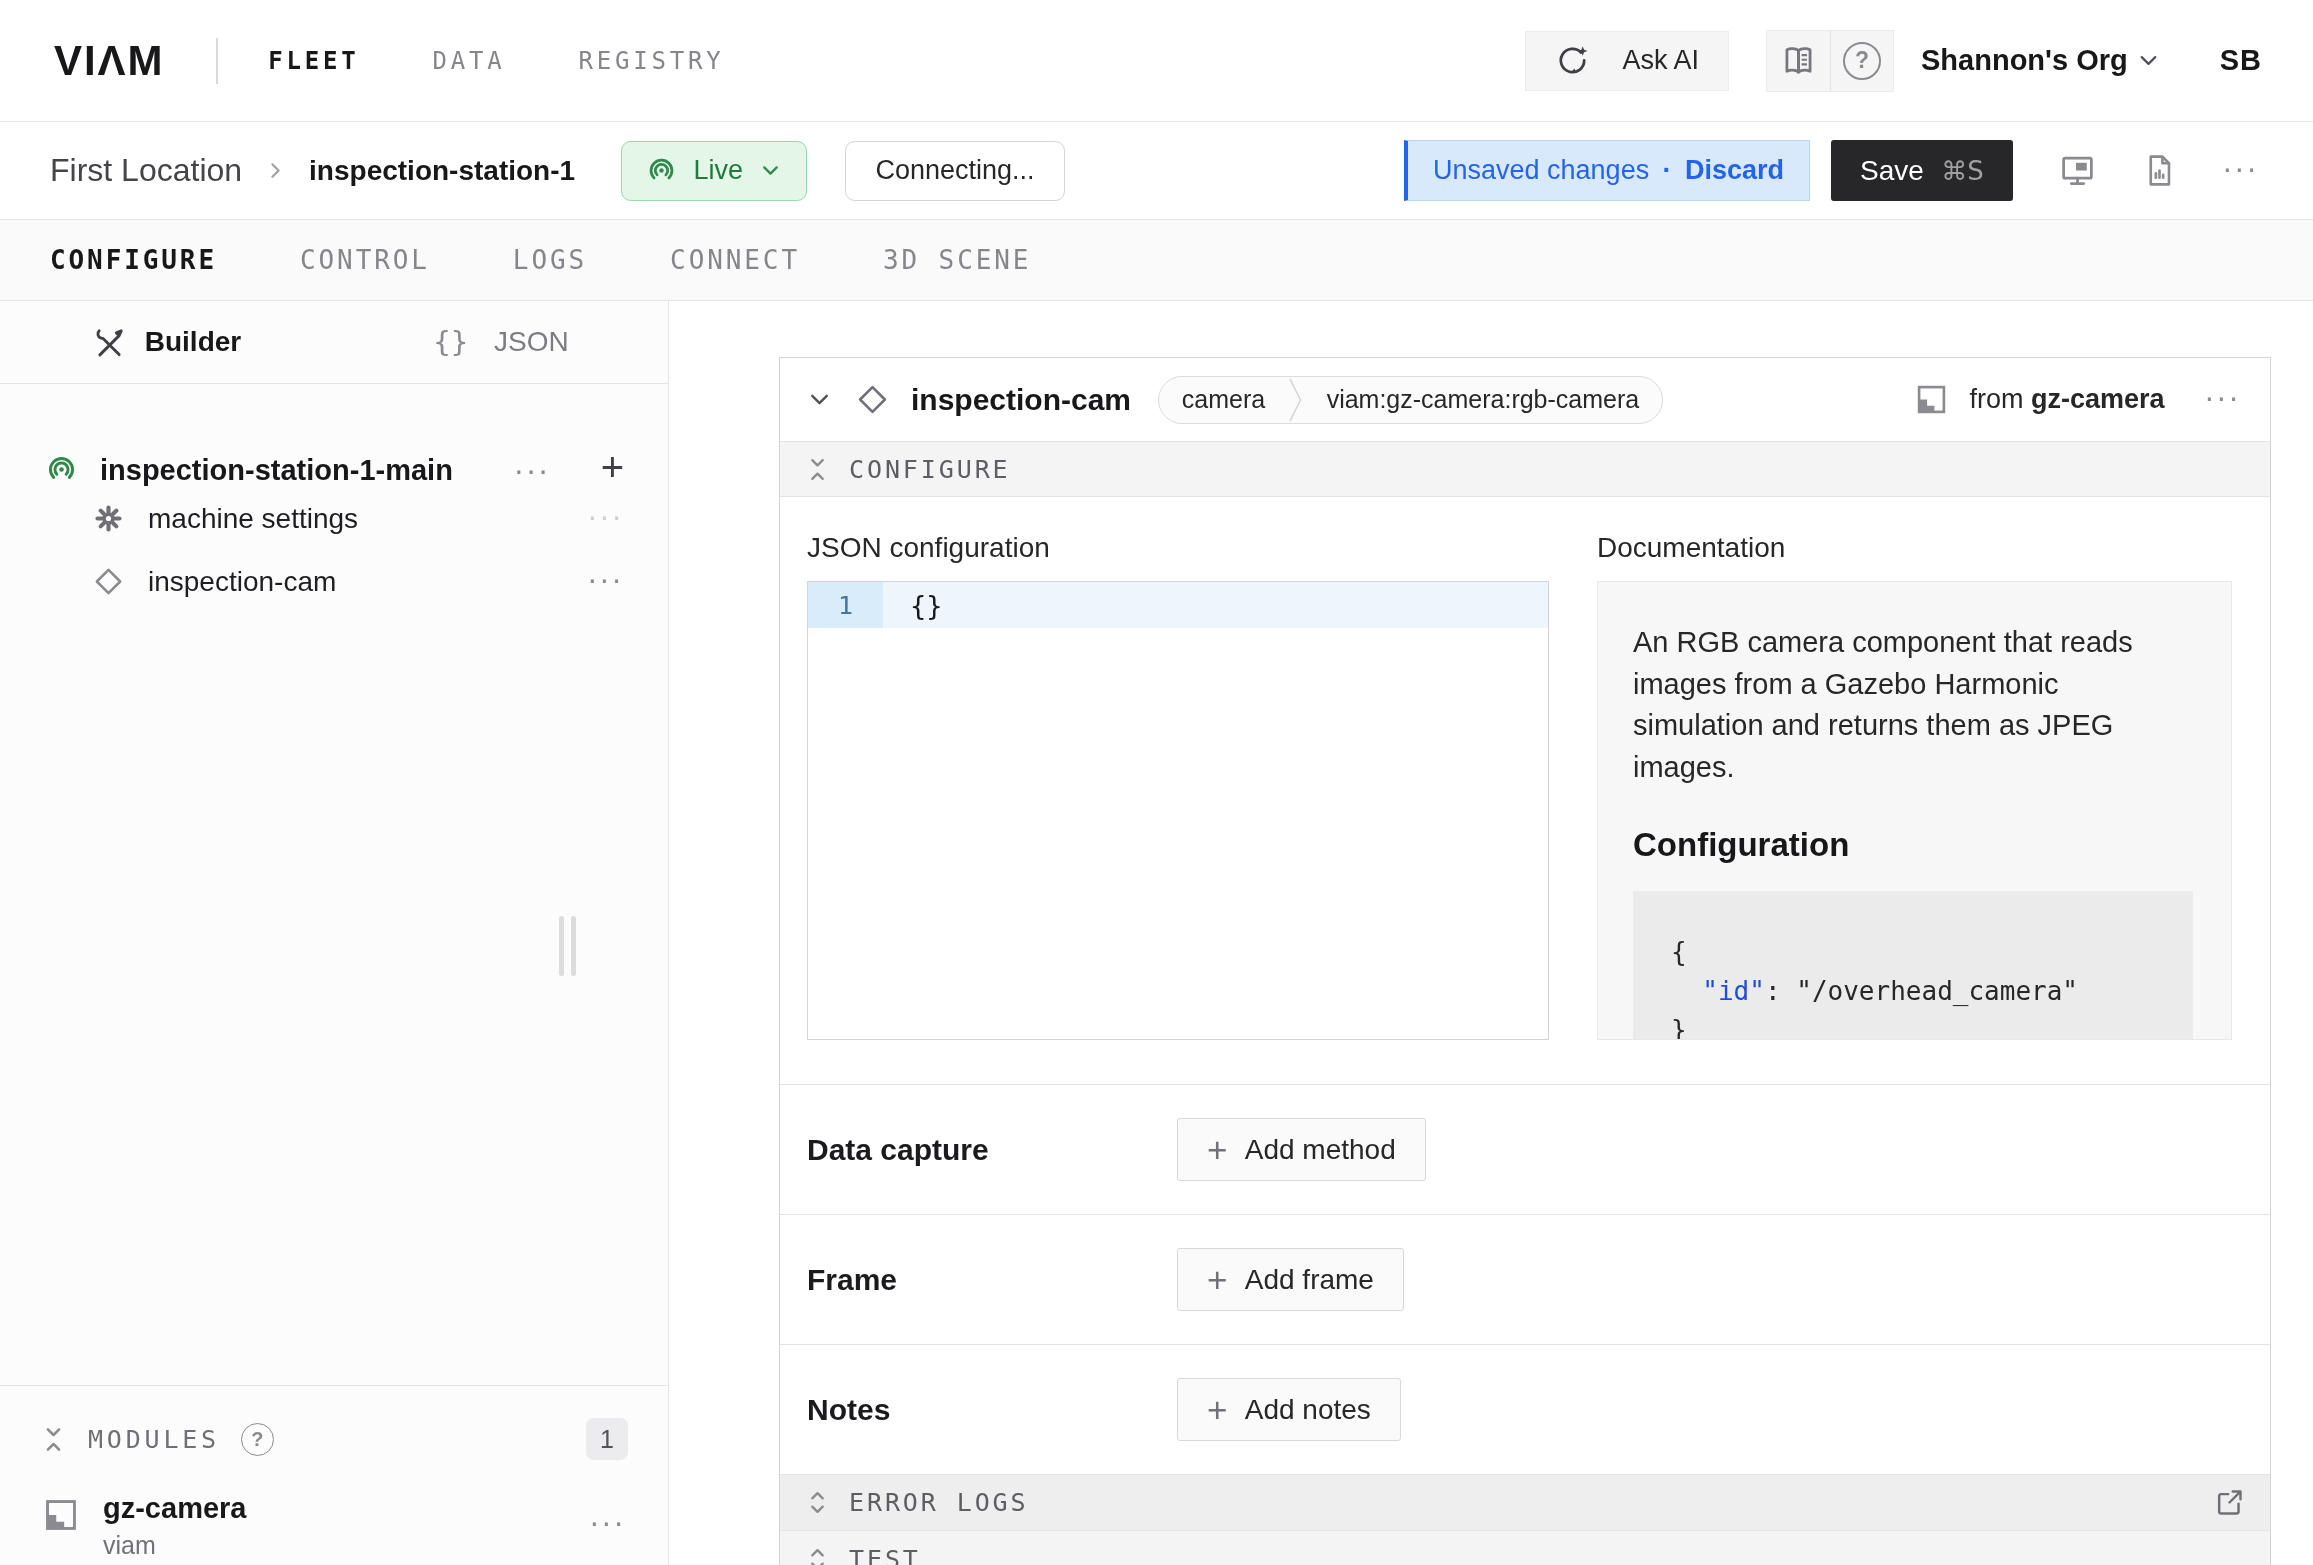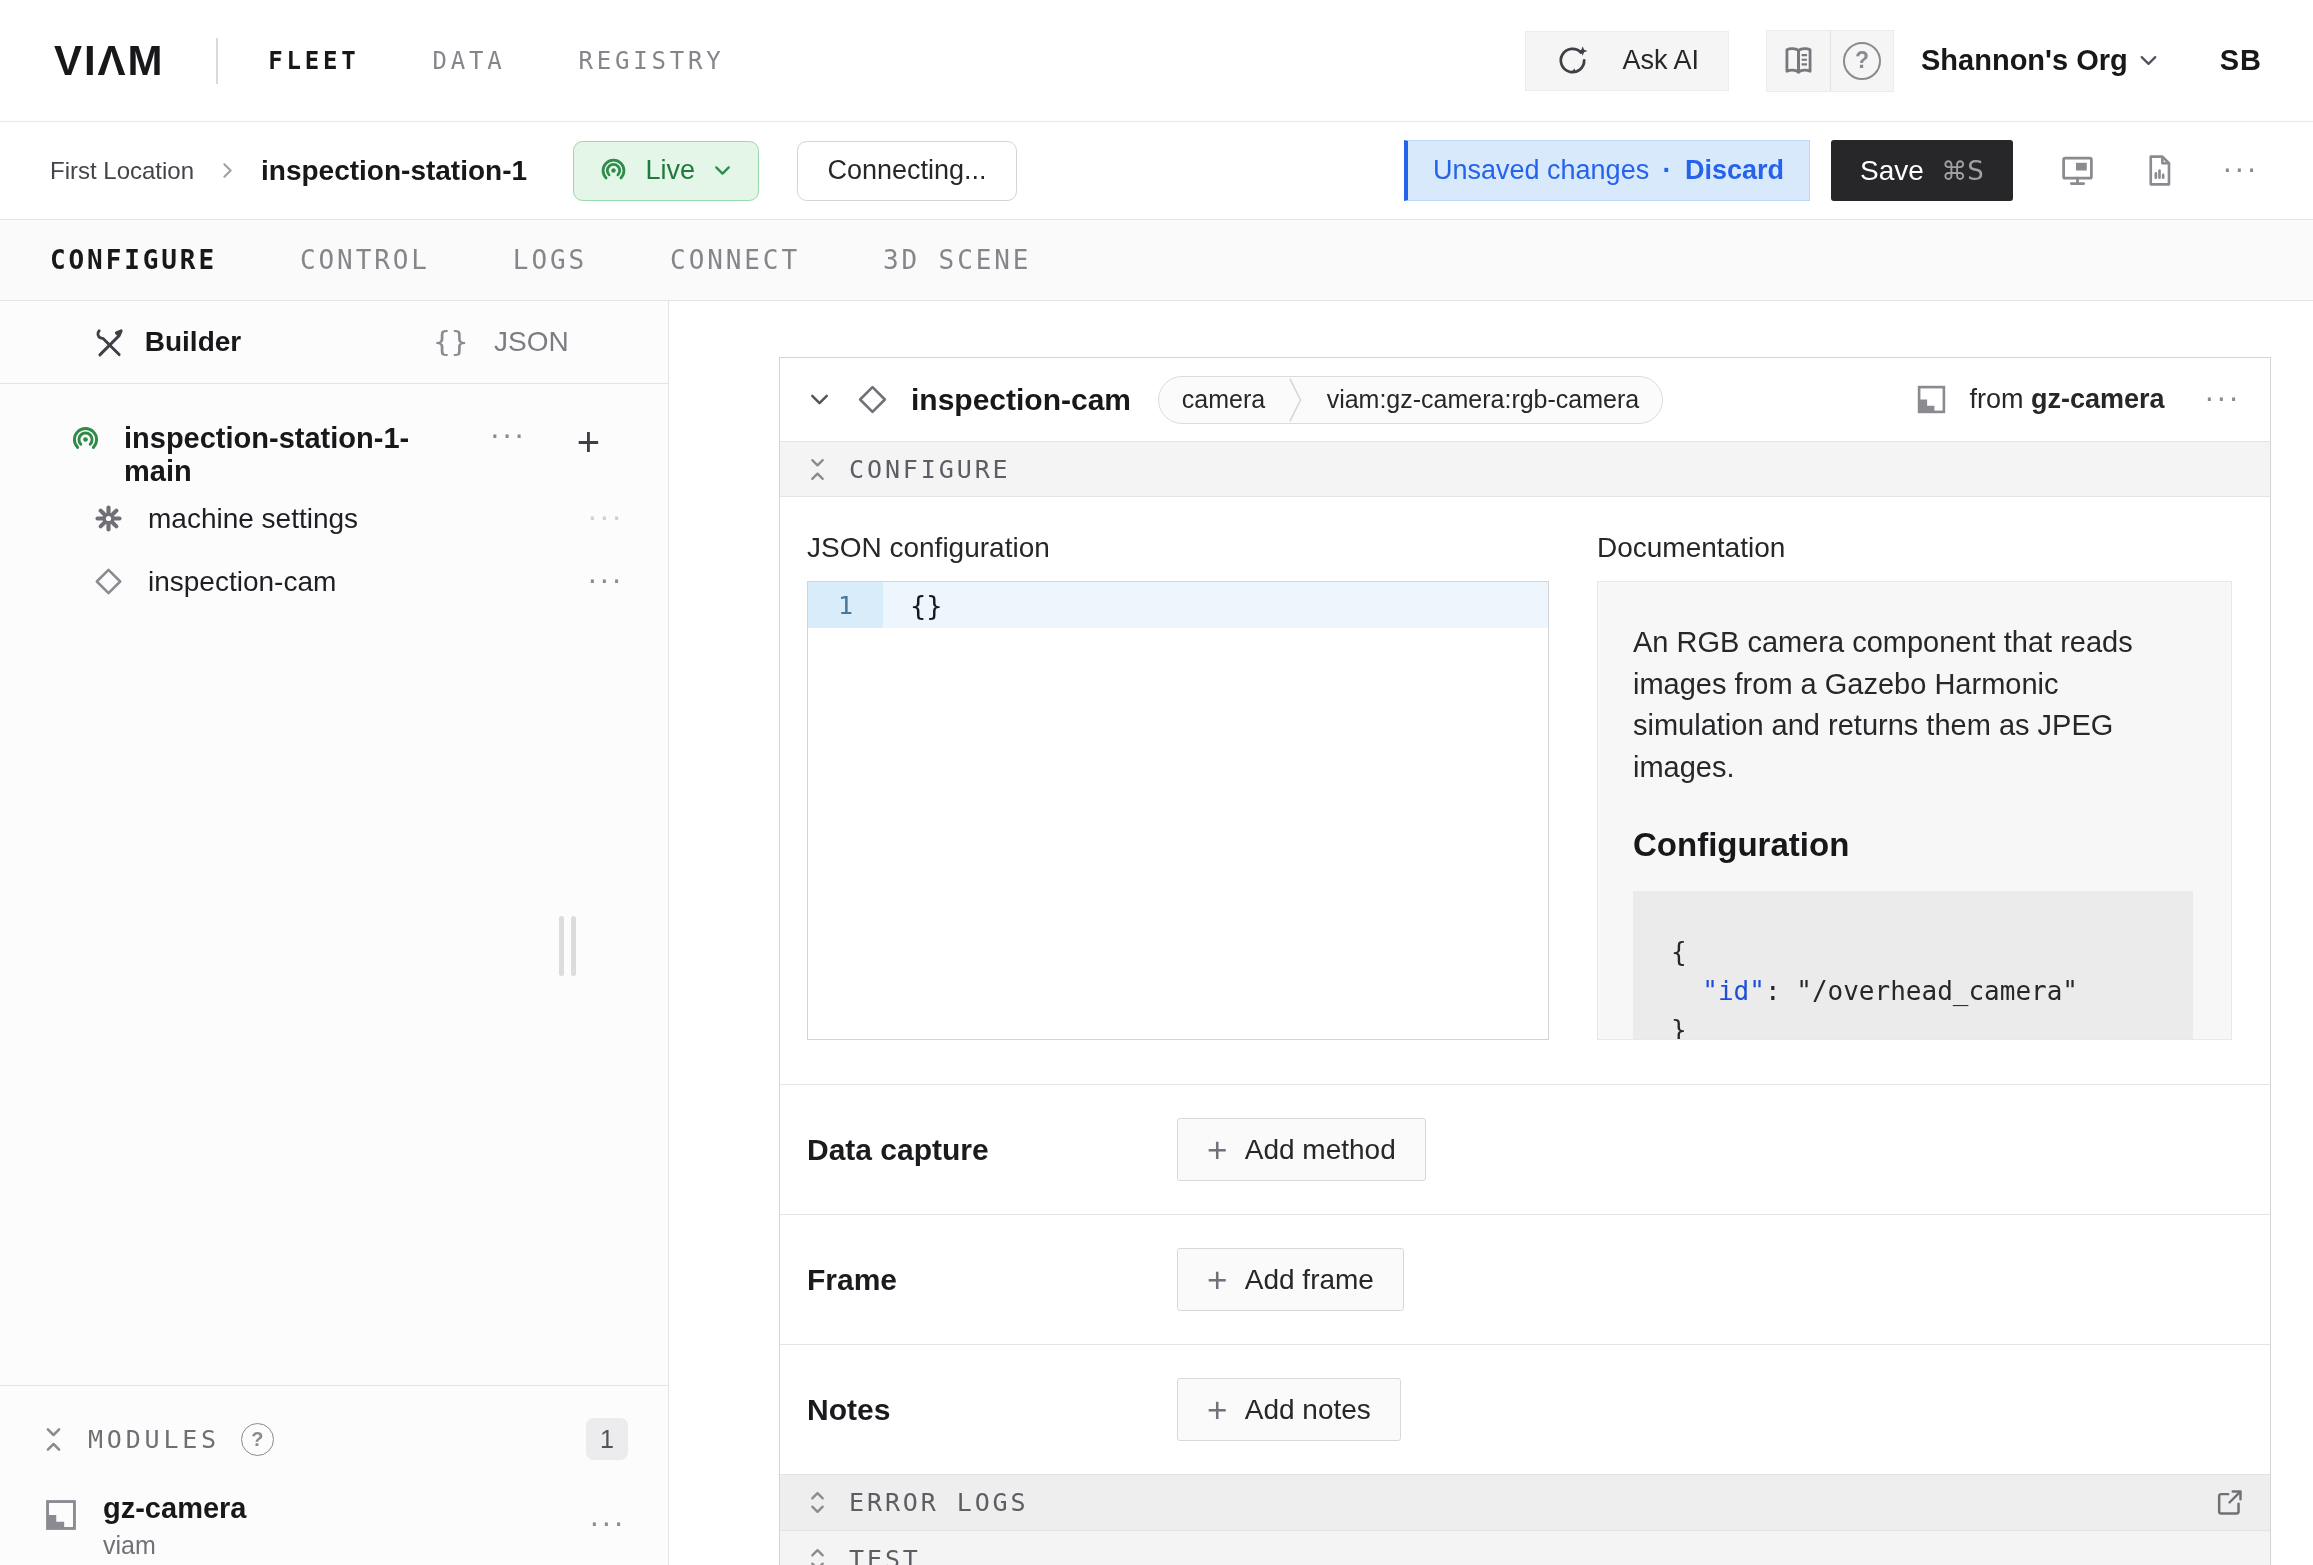--- a/index.html
+++ b/index.html
@@ -20,21 +20,21 @@
   .ask-ai-btn { display:flex; align-items:center; gap:32px; height:60px; padding:0 29px; background:#f5f5f6; border:1px solid #ececee; font-size:27px; color:#27272a; cursor:pointer; }
   .icon-group { display:flex; margin-left:37px; background:#f5f5f6; border:1px solid #ececee; }
   .icon-cell { width:63px; height:60px; display:flex; align-items:center; justify-content:center; cursor:pointer; }
   .icon-cell + .icon-cell { border-left:1px solid #e2e2e5; }
   .org-switcher { display:flex; align-items:center; gap:7px; margin-left:27px; cursor:pointer; }
   .org-name { font-size:29px; font-weight:700; }
   .avatar { margin-left:58px; font-size:29px; font-weight:700; letter-spacing:1px; cursor:pointer; }
 
   
   .machine-bar { height:98px; display:flex; align-items:center; padding:0 54px 0 50px; border-bottom:1px solid #e4e4e7; background:#fff; }
-  .crumb-location { font-size:24px; color:#44444a; cursor:pointer; }
+  .crumb-location { font-size:32px; color:#44444a; cursor:pointer; }
   .crumb-sep { margin:0 21px; color:#9f9fa4; }
   .crumb-machine { font-size:28px; font-weight:700; }
   .live-btn { margin-left:46px; display:flex; align-items:center; gap:15.4px; height:60px; padding:0 23px; background:#e3f6e8; border:1px solid #97d9ab; border-radius:9.6px; color:#20793e; font-size:27px; cursor:pointer; }
   .connecting-btn { margin-left:38px; height:60px; padding:0 29px; display:flex; align-items:center; background:#fff; border:1px solid #d4d4d8; border-radius:9.6px; font-size:27px; color:#27272a; cursor:pointer; }
   .unsaved-box { display:flex; align-items:center; height:61px; padding:0 25px; background:#d9e9fc; border:1px solid #bcd8f8; border-left:4.8px solid #2563eb; font-size:27px; color:#2563eb; }
   .unsaved-sep { margin:0 13.4px; font-weight:700; }
   .discard-link { font-weight:700; cursor:pointer; }
   .save-btn { margin-left:21px; height:61px; padding:0 29px; display:flex; align-items:center; gap:17.3px; background:#27272a; border:none; border-radius:2.9px; color:#fff; font-size:28px; cursor:pointer; }
   .save-shortcut { color:#9f9fa4; font-size:26px; font-family:"DejaVu Sans", sans-serif; }
   .bar-icon { margin-left:46px; cursor:pointer; }
@@ -48,21 +48,21 @@
   
   .body-row { display:flex; height:1288px; position:relative; }
 
   .sidebar { width:669px; background:#fcfcfc; border-right:1px solid #e4e4e7; display:flex; flex-direction:column; }
   .mode-row { height:83px; display:flex; border-bottom:1px solid #e4e4e7; }
   .mode-cell { flex:1; display:flex; align-items:center; justify-content:center; gap:19px; cursor:pointer; }
   .mode-builder { font-size:28px; font-weight:700; color:#18181b; }
   .mode-json { font-size:28px; color:#7c7c83;margin-left:7px; }
   .json-braces { font-family:"DejaVu Sans Mono", monospace; font-size:29px; color:#8a8a90; }
   .tree { flex:1; padding-top:38px; }
-  .tree-main { display:flex; align-items:flex-start; gap:21px; padding:0 68px; height:65px; }
+  .tree-main { display:flex; align-items:flex-end; gap:21px; padding:0 44px; height:65px; }
   .tree-main-label { font-size:29px; font-weight:700; }
   .tree-sub { display:flex; align-items:center; gap:23px; padding:0 44px 0 92px; height:63px; cursor:pointer; }
   .tree-sub-label { font-size:28px; color:#1f1f23; }
   .plus-btn { font-size:40px; font-weight:300; color:#3f3f46; margin-left:29px; line-height:1; cursor:pointer; }
 
   .modules-panel { border-top:1px solid #e4e4e7; padding:25px 0 29px; }
   .modules-header { display:flex; align-items:center; gap:21px; padding:0 40px; height:56px; }
   .modules-title { font-family:"DejaVu Sans Mono", monospace; font-size:25px; letter-spacing:3.8px; color:#6f6f76; }
   .count-badge { min-width:42px; height:42px; padding:0 9.6px; background:#ececee; border-radius:7.7px; display:flex; align-items:center; justify-content:center; font-size:25px; color:#52525b; }
   .module-row { display:flex; align-items:flex-start; gap:23px; padding:25px 42px 0; }

